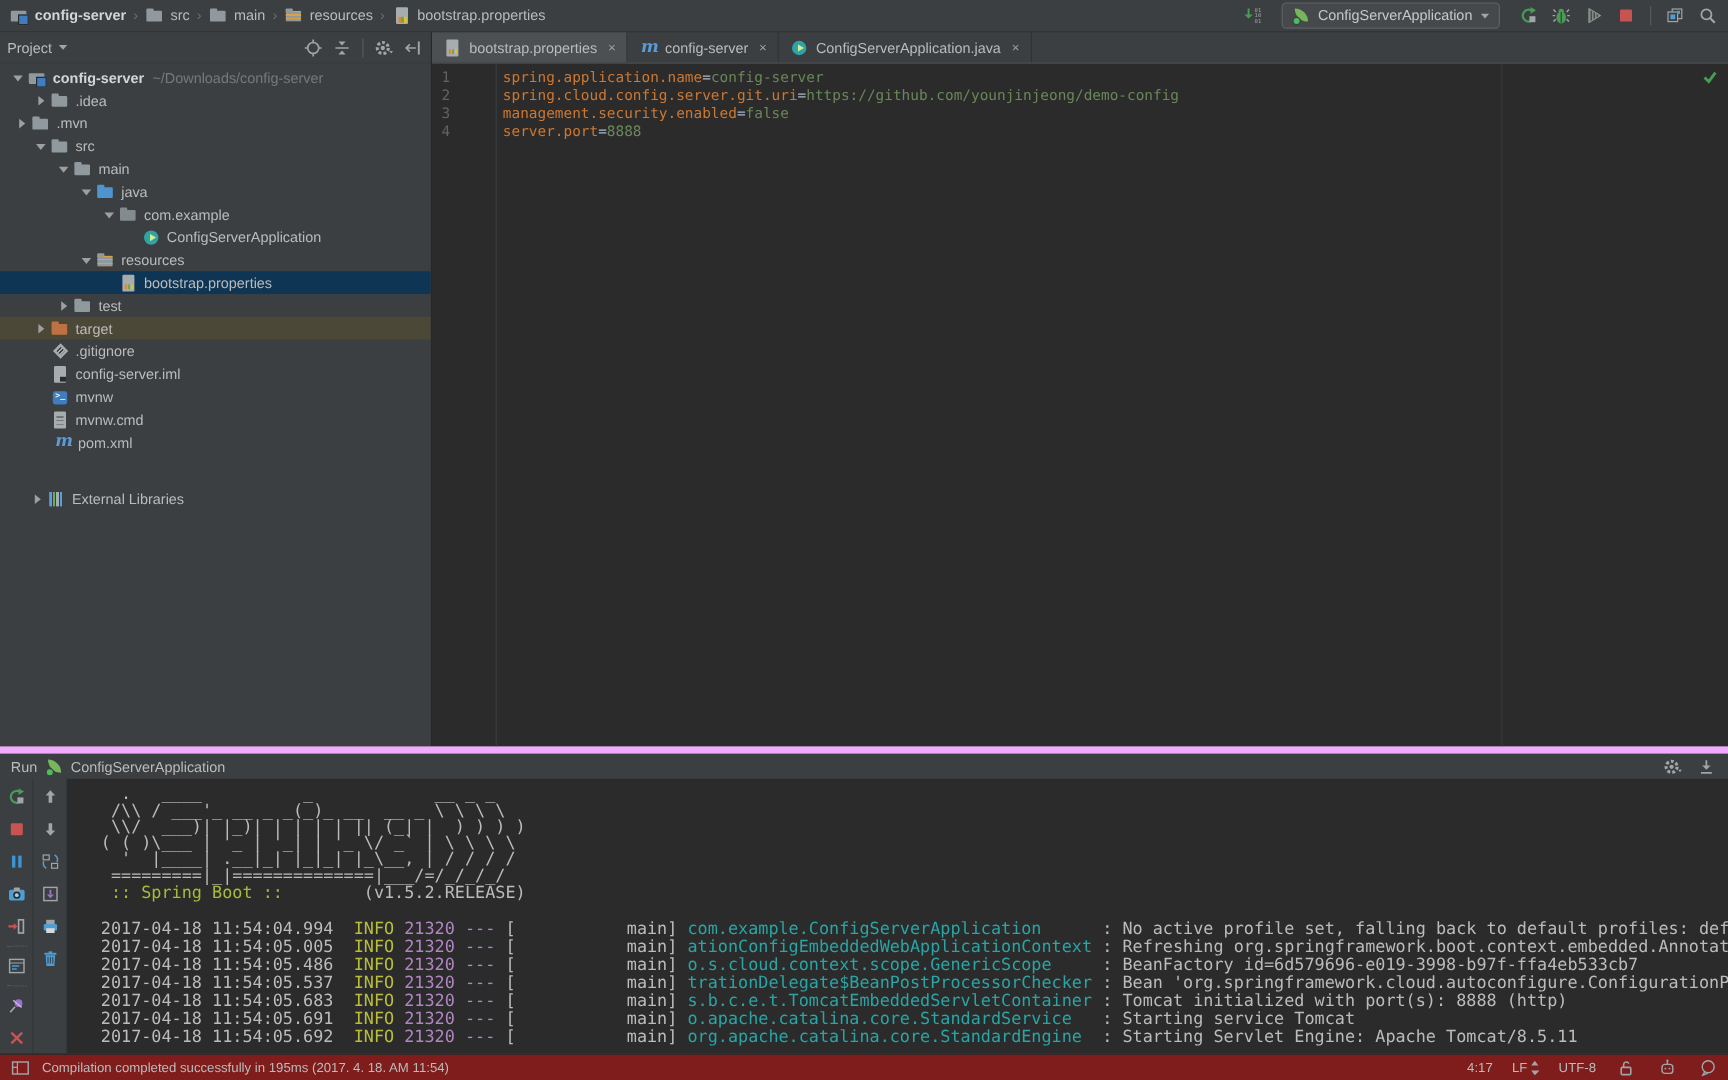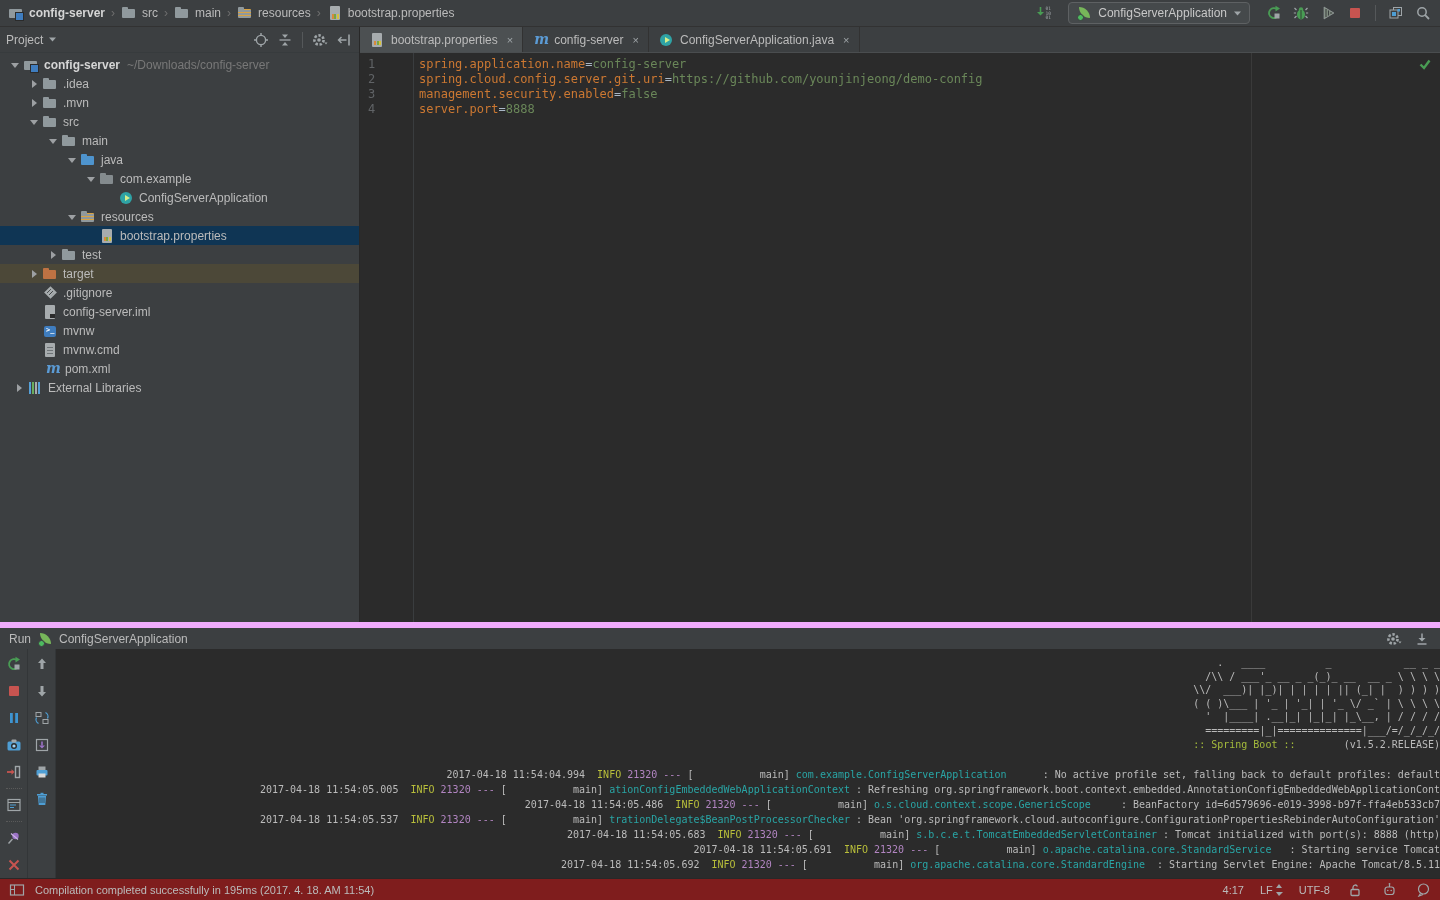--- a/index.html
+++ b/index.html
@@ -62,21 +62,21 @@
 
   
   .run-panel{height:250px;flex:none;display:flex;flex-direction:column;background:#3C3F41;border-top:6px solid #f0abfc;}
   .run-header{height:21px;flex:none;display:flex;align-items:center;gap:6px;padding:0 9px;font-size:12px;color:#BBBBBB;}
   .rh-right{margin-left:auto;display:flex;align-items:center;gap:10px;}
   .run-body{flex:1;display:flex;min-height:0;}
   .toolcol{width:27px;flex:none;display:flex;flex-direction:column;align-items:center;padding-top:6px;gap:9px;
     background:#3C3F41;border-right:1px solid #333638;}
   .tdiv{width:16px;border-top:1px dotted #5A5A5A;margin:-2px 0;}
   .console{flex:1;background:#2B2B2B;overflow:hidden;padding:7px 0 0 28px;
-    font-family:"DejaVu Sans Mono",monospace;font-size:10px;color:#BBBBBB;text-align:right;}
+    font-family:"DejaVu Sans Mono",monospace;font-size:14px;color:#BBBBBB;}
   .cline{white-space:pre;height:15px;line-height:15px;}
   .cline.banner{height:13.5px;line-height:13.5px;}
   .c-plain{color:#BBBBBB;} .c-info{color:#B8BE3A;} .c-pid{color:#B285C2;}
   .c-logger{color:#29A5A5;} .c-green{color:#A4BB3C;}
 
   
   .status-bar{height:21px;flex:none;display:flex;align-items:center;gap:9px;padding:0 8px;
     background:#7f1d1d;border-top:1px solid #282828;font-size:11px;color:#BBBBBB;}
   .sb-right{margin-left:auto;display:flex;align-items:center;gap:16px;text-align:right;}
   .sb-item{display:inline-flex;align-items:center;gap:2px;cursor:pointer;}
@@ -264,21 +264,21 @@
             <span class="tarrow o"></span>
             <span class="fico project"></span>
             <span class="lbl bold">config-server</span>
             <span class="extra">~/Downloads/config-server</span>
           </div>
           <div class="trow" style="padding-left: 27px;">
             <span class="tarrow c"></span>
             <span class="fico folder"></span>
             <span class="lbl">.idea</span>
           </div>
-          <div class="trow" style="padding-left: 27px;">
+          <div class="trow" style="padding-left: 11px;">
             <span class="tarrow c"></span>
             <span class="fico folder"></span>
             <span class="lbl">.mvn</span>
           </div>
           <div class="trow" style="padding-left: 27px;">
             <span class="tarrow o"></span>
             <span class="fico folder"></span>
             <span class="lbl">src</span>
           </div>
           <div class="trow" style="padding-left: 46px;">
@@ -339,21 +339,21 @@
           <div class="trow" style="padding-left: 27px; align-items: center;">
             <span class="tarrow "></span>
             <span class="fico txt"></span>
             <span class="lbl">mvnw.cmd</span>
           </div>
           <div class="trow" style="padding-left: 29px;">
             <span class="tarrow "></span>
             <span class="fico mvn"></span>
             <span class="lbl">pom.xml</span>
           </div>
-          <div class="trow" style="padding-left: 12px;">
+          <div class="trow" style="padding-left: 24px; margin-top: 28px;">
             <span class="tarrow c"></span>
             <span class="fico extlib"></span>
             <span class="lbl">External Libraries</span>
           </div>
         </div>
     </div>
 
     <div class="editor-pane">
       <div class="tab-bar" id="tabs">
           <span class="tab active">

